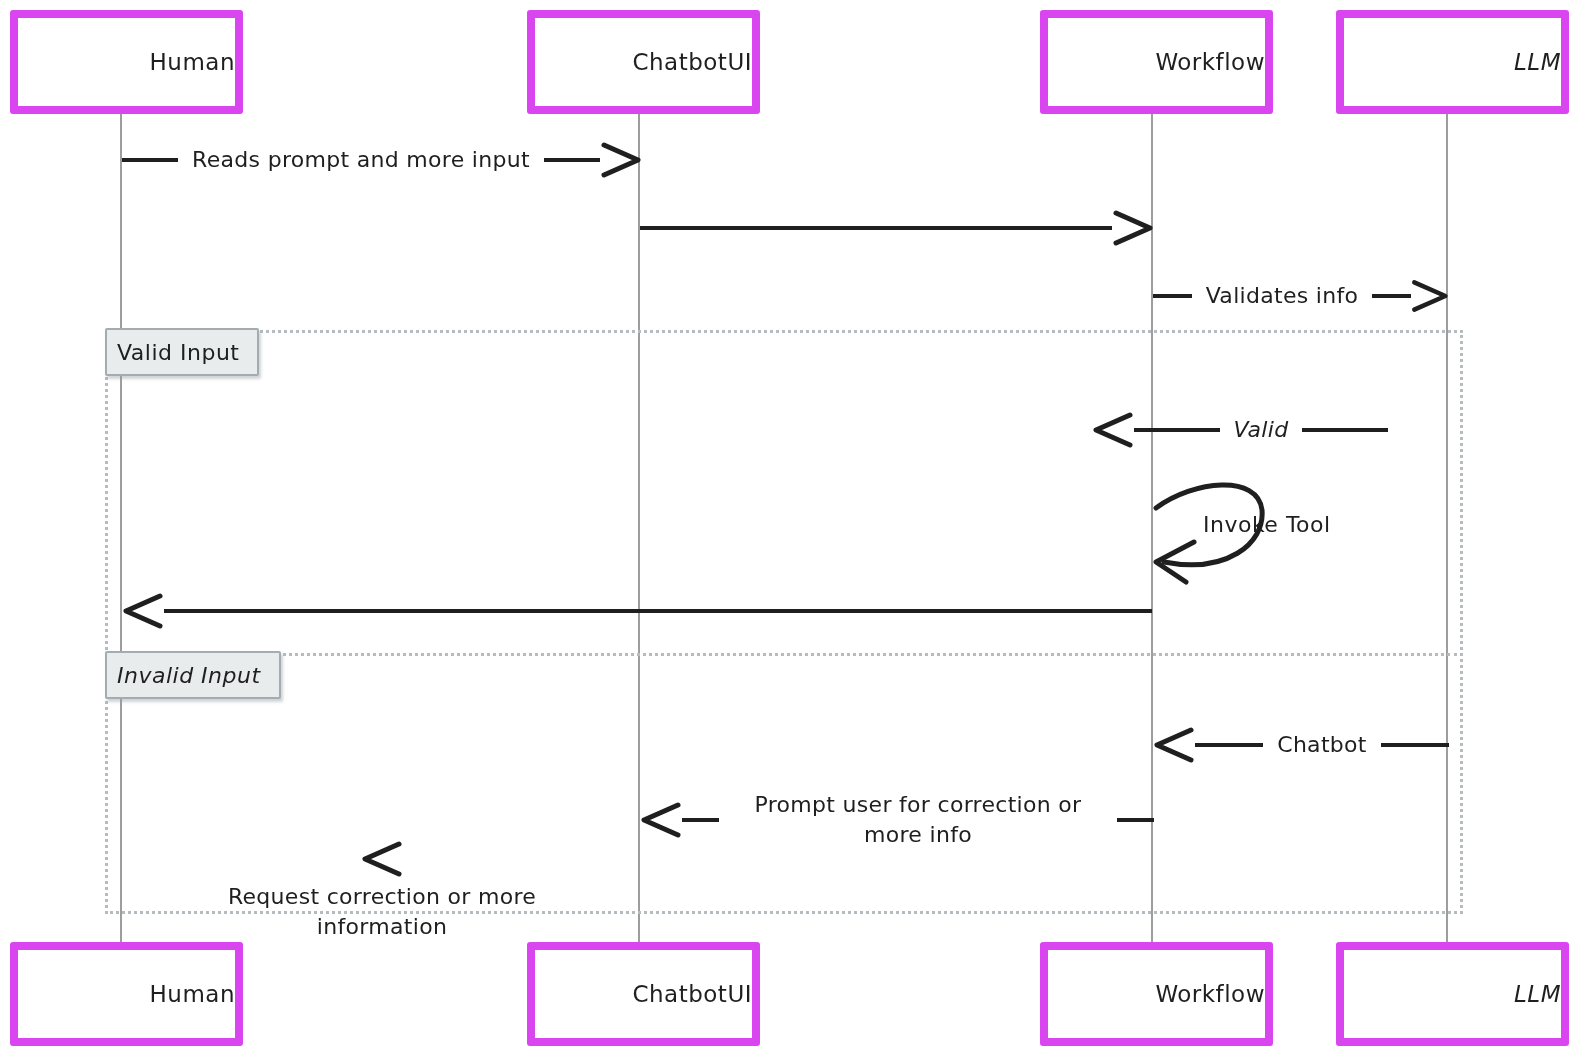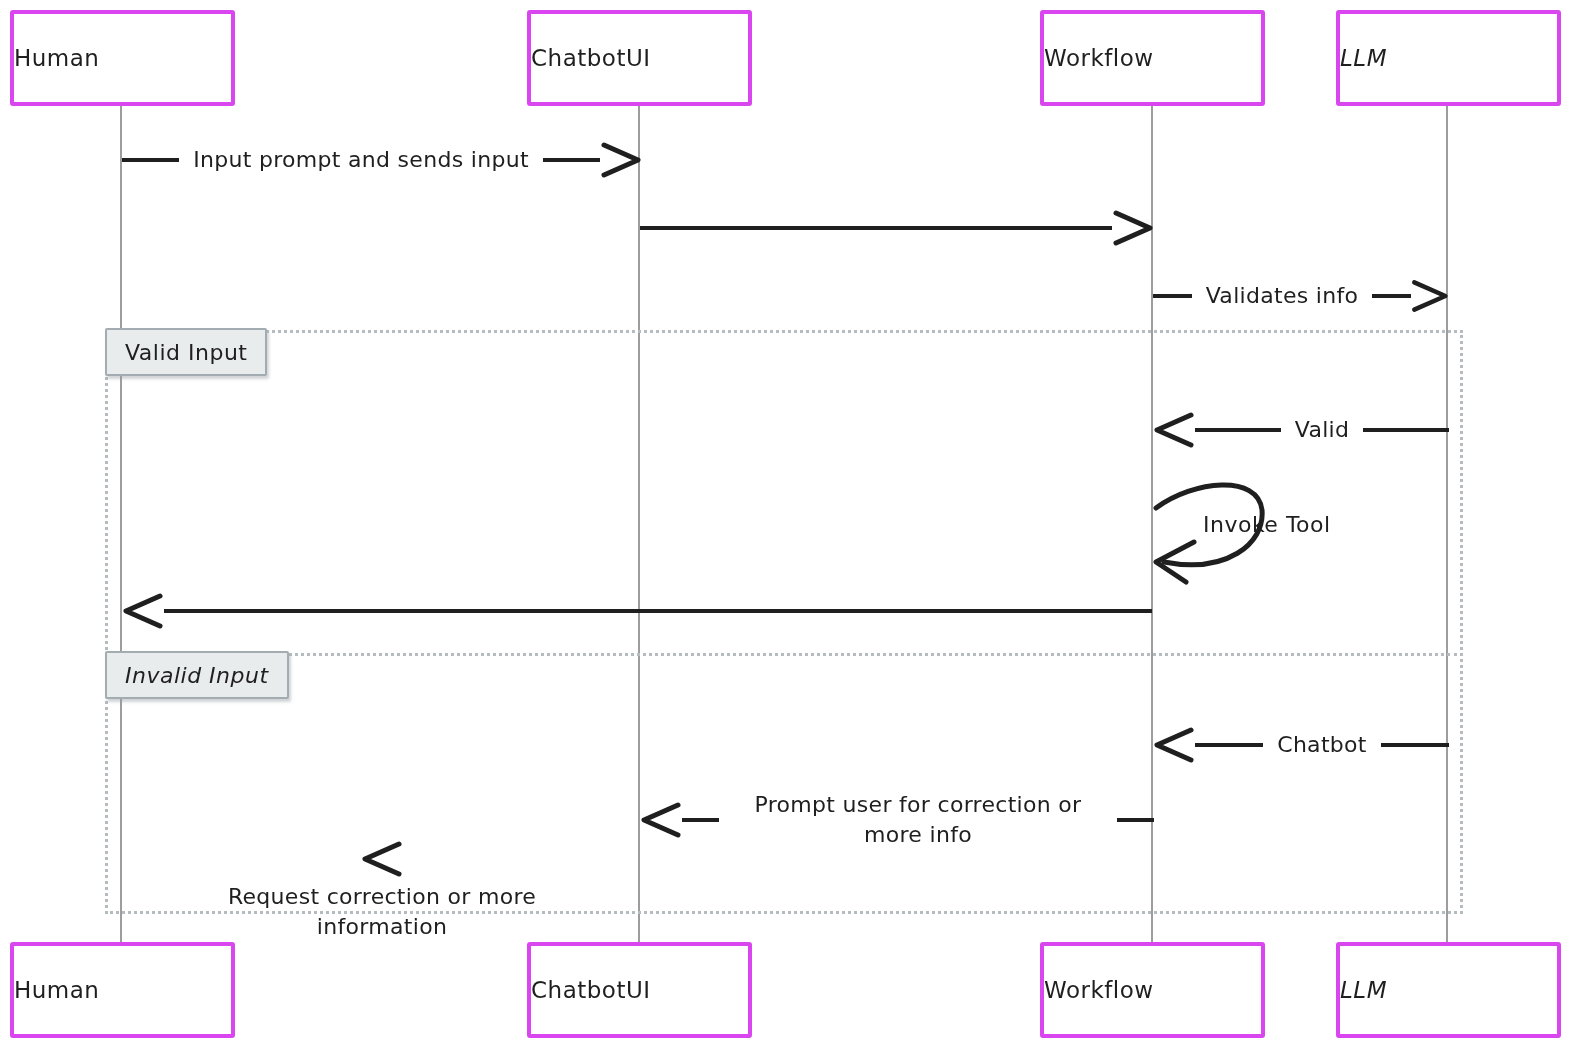--- a/index.html
+++ b/index.html
@@ -5,41 +5,41 @@
   html,body{margin:0;padding:0;background:#ffffff;}
   body{
     width:1582px;height:1053px;position:relative;overflow:hidden;
     font-family:"DejaVu Sans","Liberation Sans",sans-serif;
     color:#1f1f1f;
   }
   .abs{position:absolute;}
   
   .pbox{
     position:absolute;width:217px;height:88px;
-    background:#ffffff;border:4px solid #d946ef;border-radius:3px;
-    display:flex;align-items:center;justify-content:flex-start;
+    background:#ffffff;border:8px solid #d946ef;border-radius:3px;
+    display:flex;align-items:center;justify-content:flex-end;
     font-size:23px;letter-spacing:0.5px;
   }
   
   .lifeline{
     position:absolute;width:2px;background:#9d9d9d;
   }
   
   .frame{
     position:absolute;border:3px dotted #b5bcc0;
   }
   .divider{
     position:absolute;border-top:3px dotted #b5bcc0;height:0;
   }
   .frame-label{
     position:absolute;height:44px;
     background:#e9eced;border:2px solid #a3adb1;border-radius:2px;
     box-shadow:2px 3px 3px rgba(150,160,166,0.45);
     display:flex;align-items:center;
-    padding-left:18px;padding-right:18px;
+    padding-left:10px;padding-right:18px;
     font-size:22px;letter-spacing:0.5px;
   }
   
   .msg{
     position:absolute;display:flex;align-items:center;
     font-size:22px;letter-spacing:0.3px;
   }
   .msg .line{flex:1 1 auto;border-top:4px solid #1f1f1f;height:0;}
   .msg .lbl{
     flex:0 0 auto;padding:0 14px;text-align:center;line-height:1.35;
@@ -89,21 +89,21 @@
 </div>
 <div class="pbox" style="left:1040px;top:942px;">
   <span>Workflow</span>
 </div>
 <div class="pbox" style="left:1336px;top:942px;font-style:italic;">
   <span>LLM</span>
 </div>
 
 <div class="msg" style="left:122px;top:138px;width:520px;height:44px;">
   <div class="line"></div>
-  <div class="lbl">Input prompt and sends input</div>
+  <div class="lbl">Reads prompt and more input</div>
   <div class="line"></div>
   <svg width="46" height="38" viewBox="0 0 46 38" style="margin-left:-4px;">
       <polyline class="chev" points="8,4 42,19 8,34"></polyline>
     </svg>
 </div>
 
 <div class="msg" style="left:640px;top:188px;width:514px;height:80px;">
   <div class="line"></div>
   <div class="line"></div>
   <svg width="46" height="38" viewBox="0 0 46 38" style="margin-left:-4px;">
@@ -113,21 +113,21 @@
 
 <div class="msg" style="left:1153px;top:274px;width:296px;height:44px;">
   <div class="line"></div>
   <div class="lbl">Validates info</div>
   <div class="line"></div>
   <svg width="42" height="38" viewBox="0 0 46 38" style="margin-left:-4px;">
       <polyline class="chev" points="8,4 42,19 8,34"></polyline>
     </svg>
 </div>
 
-<div class="msg" style="left:1153px;top:408px;width:296px;height:44px;">
+<div class="msg" style="left:1092px;top:408px;width:296px;height:44px;font-style:italic;">
   <svg width="46" height="38" viewBox="0 0 46 38" style="margin-right:-4px;">
       <polyline class="chev" points="38,4 4,19 38,34"></polyline>
     </svg>
   <div class="line"></div>
   <div class="lbl">Valid</div>
   <div class="line"></div>
 </div>
 
 <svg class="abs" style="left:1146px;top:478px;" width="190" height="112" viewBox="0 0 190 112">
   <path class="loop-path" d="M 10 30 C 48 2, 112 -4, 116 32 C 119 66, 80 96, 18 84"></path>

